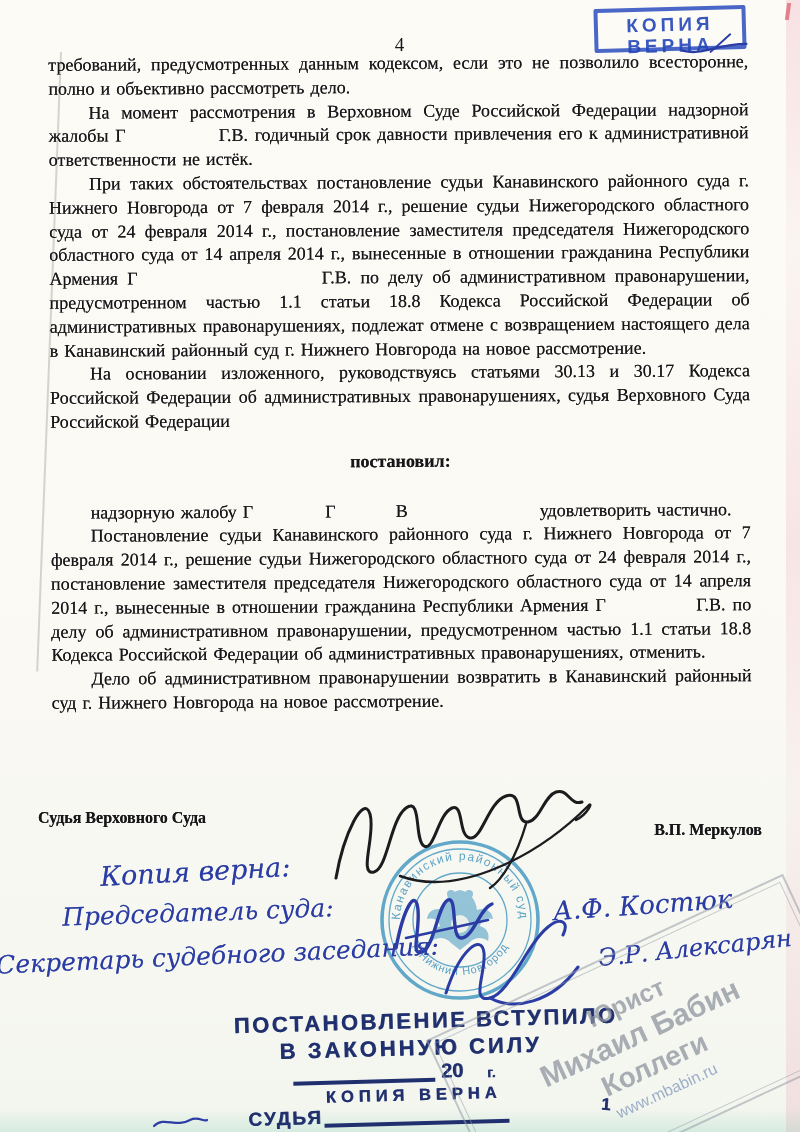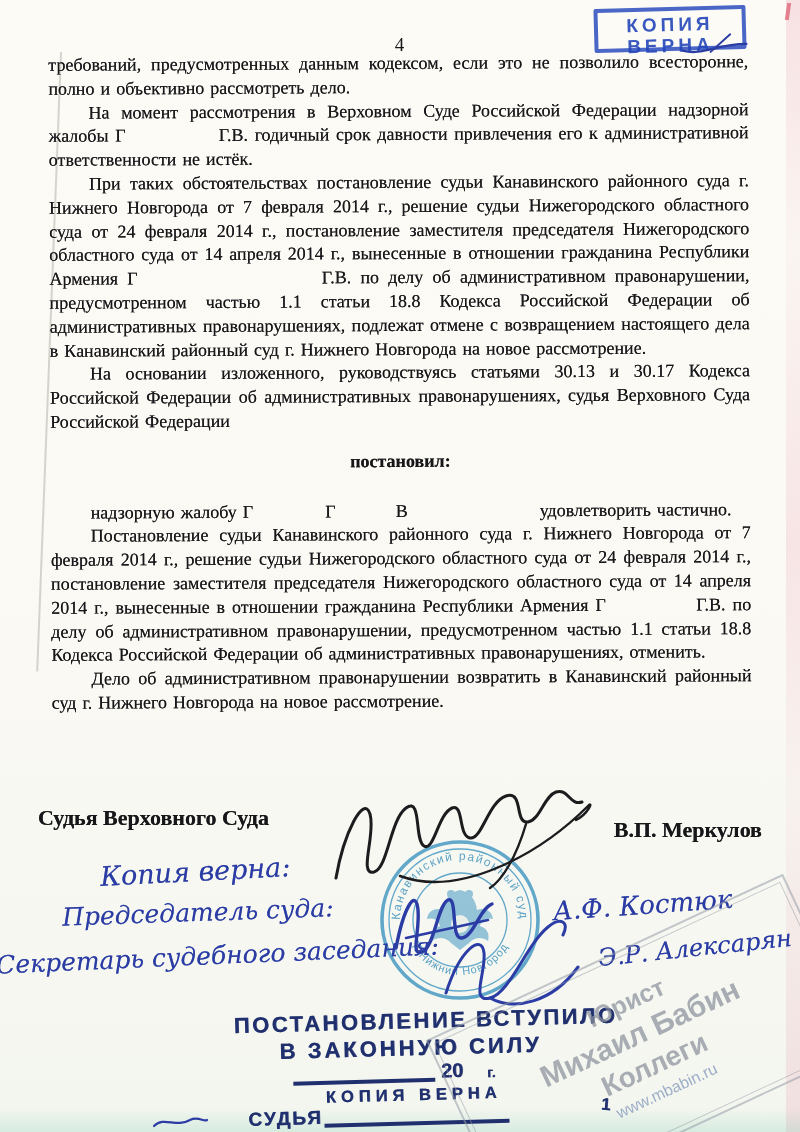--- a/index.html
+++ b/index.html
@@ -29,21 +29,21 @@
 
   
   .doc-text{position:absolute;left:50px;top:52px;width:700px;
     font-size:18px;line-height:23.8px;text-align:justify;word-spacing:1.5px;
     transform:rotate(-0.3deg);text-shadow:0 0 .35px rgba(15,15,20,.8);}
   .doc-text p{margin:0;text-indent:40px;}
   .doc-text p.cont{text-indent:0;}
   .doc-text .heading{margin:17px 0 26px 0;text-align:center;text-indent:0;font-weight:bold;}
 
   
-  .sig-block{position:absolute;left:38px;top:803px;width:726px;font-weight:bold;font-size:22px;line-height:29px;}
+  .sig-block{position:absolute;left:38px;top:803px;width:726px;font-weight:bold;font-size:16px;line-height:29px;}
   .sig-title{text-shadow:0 0 .35px rgba(15,15,20,.8);}
   .judge-name{position:absolute;right:2px;top:12px;text-shadow:0 0 .35px rgba(15,15,20,.8);}
 
   
   .hand{position:absolute;color:#2b3da5;font-style:italic;font-family:"DejaVu Serif",serif;
     text-shadow:0 0 .4px rgba(43,61,165,.6);white-space:nowrap;}
   .hw-copy{left:100px;top:856px;font-size:27px;transform:rotate(-3deg);}
   .hw-chair{left:62px;top:898px;font-size:25px;transform:rotate(-2deg);}
   .hw-chair-sign{left:553px;top:890px;font-size:26px;transform:rotate(-4deg);}
   .hw-secr{left:-4px;top:941px;font-size:25px;transform:rotate(-2.5deg);}

